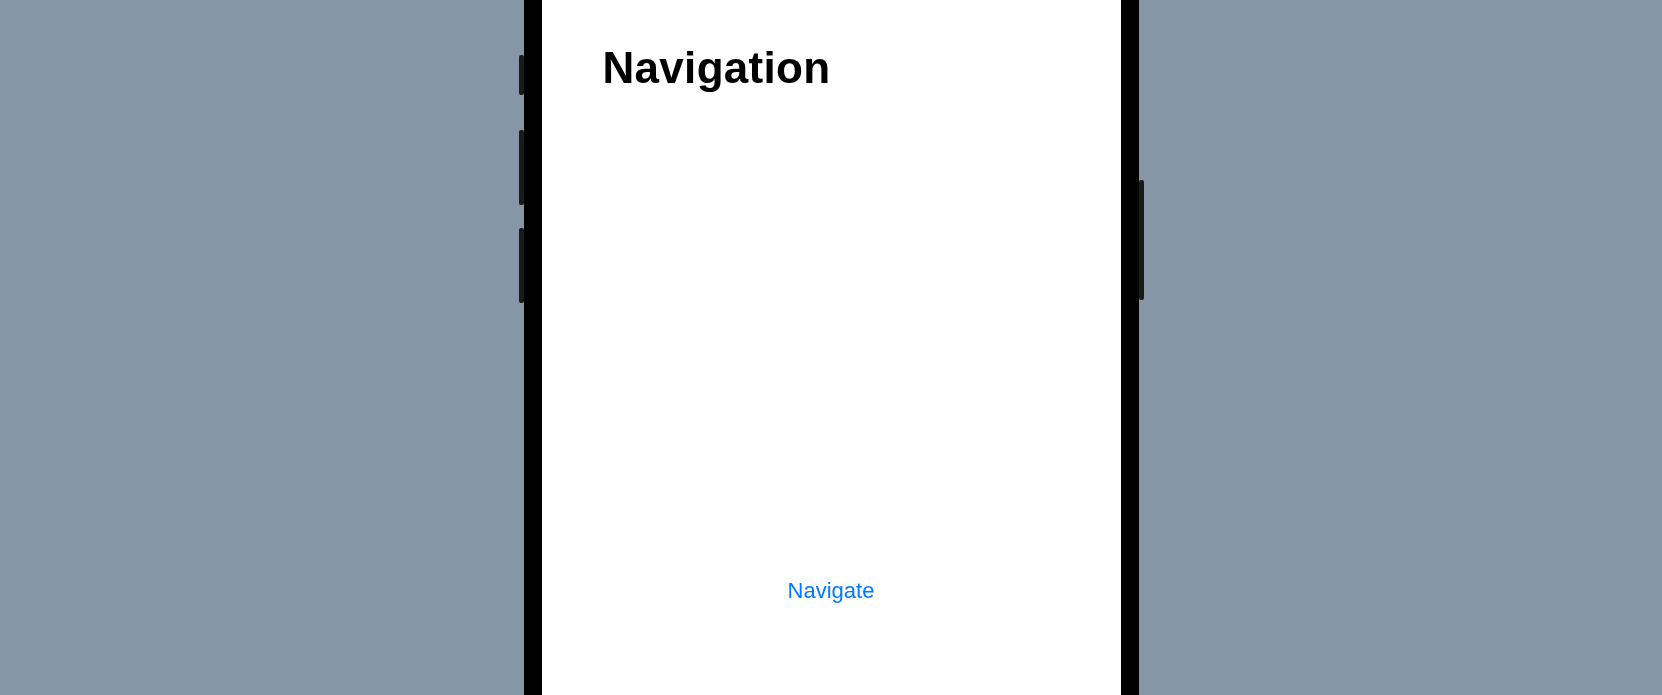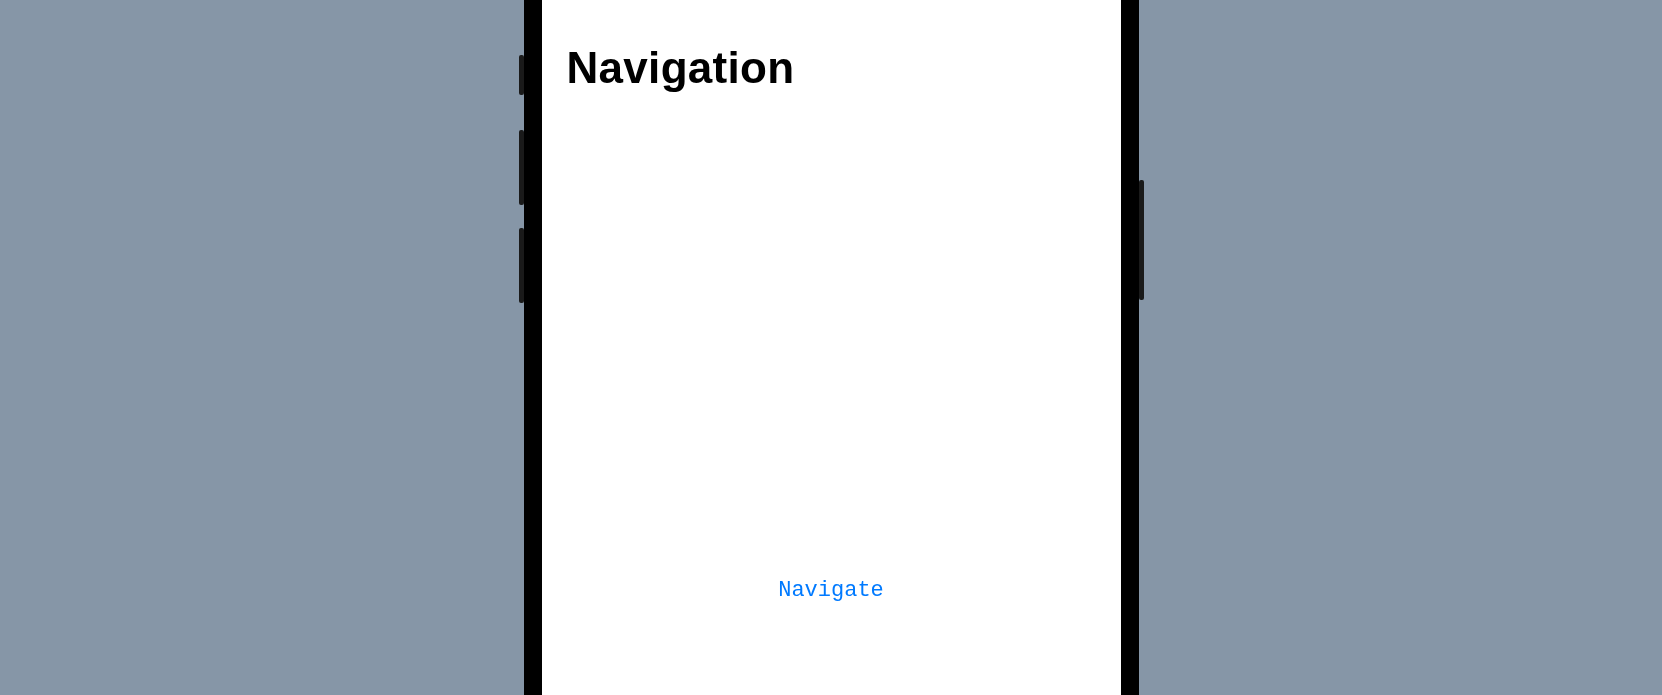--- a/index.html
+++ b/index.html
@@ -80,34 +80,35 @@
       padding-top: 376px;
     }
     
     .page-title {
       font-size: 44px;
       font-weight: 700;
       letter-spacing: 0.3px;
       color: #000;
       padding-left: 25px;
       line-height: 1.1;
+      margin-left: 36px;
     }
     
     .navigate-button {
       position: absolute;
       top: 910px;
       left: 50%;
       transform: translateX(-50%);
       color: #007aff;
       font-size: 22px;
       font-weight: 400;
       background: none;
       border: none;
       cursor: pointer;
-      font-family: Liberation Mono, monospace;
+      font-family: Liberation Sans, sans-serif;
     }
   </style>
 </head>
 <body>
 
 <div class="device-frame">
   <div class="side-button mute-switch"></div>
   <div class="side-button volume-up"></div>
   <div class="side-button volume-down"></div>
   <div class="side-button power-button"></div>

